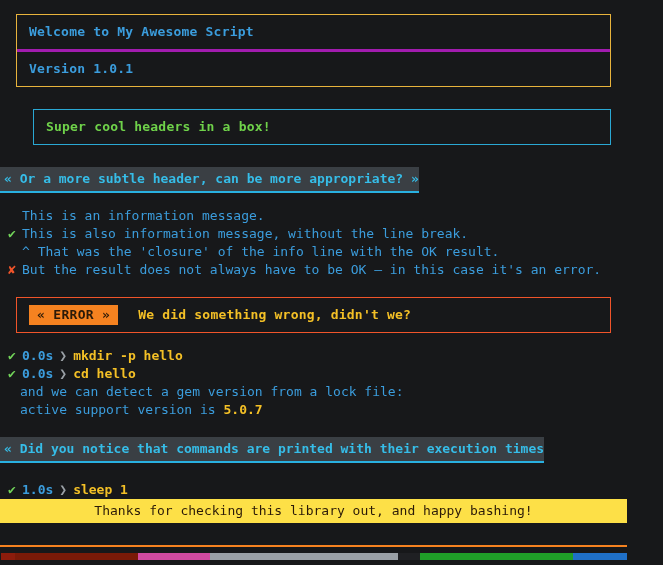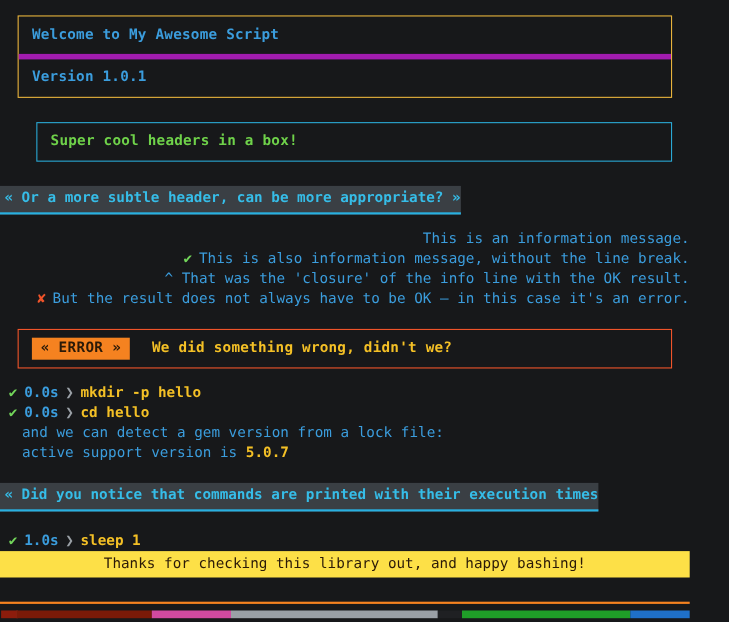--- a/index.html
+++ b/index.html
@@ -31,21 +31,21 @@
     background: #17181a;
   }
   .box-row {
     padding: 8px 12px;
     color: #3b9ddd;
     font-weight: bold;
     letter-spacing: 0.2px;
     white-space: pre;
   }
   .box-row + .box-row {
-    border-top: 5px solid #a21caf;
+    border-top: 3px solid #a21caf;
   }
 
   .box-cyan {
     border-color: #2aa8d4;
     margin-left: 33px;
   }
   .box-cyan .box-row {
     color: #6fd24a;
   }
 
@@ -87,21 +87,20 @@
   .subtle-wrap {
     display: block;
   }
 
   
   .line {
     white-space: pre;
     color: #3b9ddd;
     display: flex;
     align-items: baseline;
-    justify-content: flex-end;
   }
   .mark {
     display: inline-block;
     width: 22px;
     flex: 0 0 22px;
     text-align: left;
     padding-left: 8px;
     box-sizing: border-box;
     font-weight: bold;
   }

